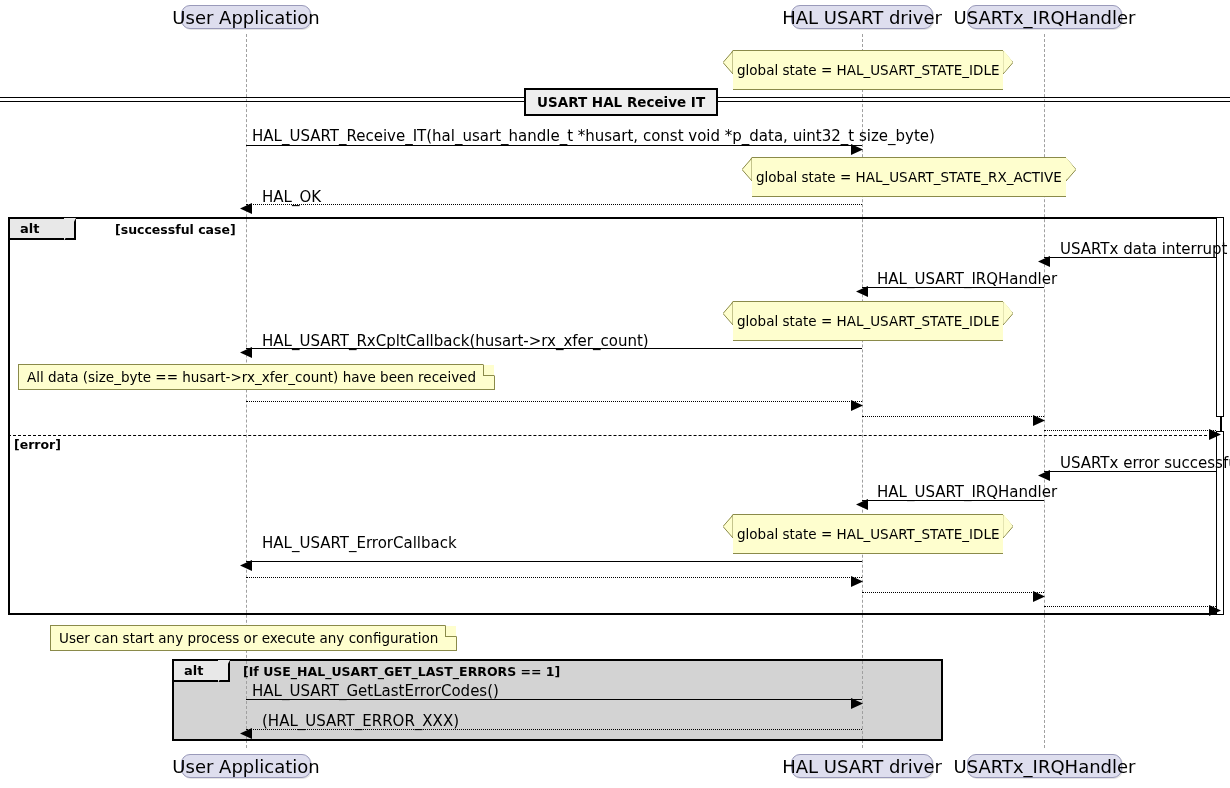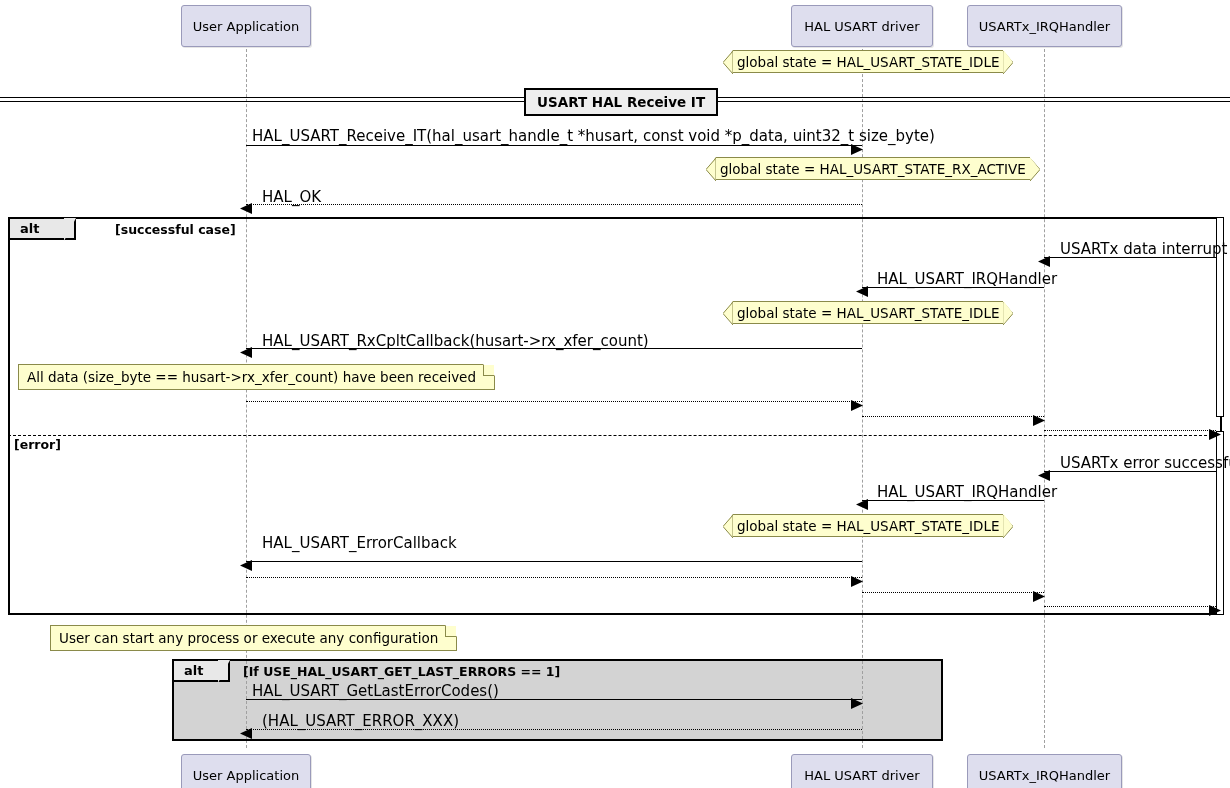--- a/index.html
+++ b/index.html
@@ -18,33 +18,33 @@
   .lifeline {
     position:absolute; width:0;
     border-left:1px dashed #A0A0A0;
   }
 
   
   .participant {
     position:absolute;
     background:#DEDEEE;
     border:1px solid #9A9ABA;
-    border-radius:3px;
-    font-size:13px;
+    border-radius:9px;
+    font-size:18px;
     color:#000;
     display:flex; align-items:center; justify-content:center;
     white-space:nowrap;
-    height:42px;
+    height:24px;
     box-shadow:1px 1px 0 rgba(0,0,0,0.10);
   }
 
   
   .statehex {
     position:absolute;
-    height:23px;
+    height:40px;
     background:#FEFECE;
     border-top:1px solid #8A8A4A;
     border-bottom:1px solid #8A8A4A;
     font-size:13.5px;
     display:flex; align-items:center; justify-content:center;
     white-space:nowrap;
     padding:0 4px;
     z-index:6;
   }
   .statehex::before, .statehex::after {
@@ -220,21 +220,21 @@
   <div class="msg solid" style="left:246px; top:145px; width:616px;"></div>
   <div class="arrowhead" style="left:851px; top:140px;">
     <svg width="12" height="11">
         <polygon points="0,0 12,5.5 0,11" fill="#000"></polygon>
       </svg>
   </div>
   <div class="msg-label" style="left:252px; top:127px;">
     <span>HAL_USART_Receive_IT(hal_usart_handle_t *husart, const void *p_data, uint32_t size_byte)</span>
   </div>
 
-  <div class="statehex" style="left:716px; top:157px;">
+  <div class="statehex" style="left:752px; top:157px;">
     <span class="hexL">
       <svg width="10" height="23">
           <polygon points="10,0 10,23 0,11.5" fill="#FEFECE" stroke="#8A8A4A" stroke-width="1"></polygon>
         </svg>
     </span>
     <span>global state = HAL_USART_STATE_RX_ACTIVE</span>
     <span class="hexR">
       <svg width="10" height="23">
           <polygon points="0,0 0,23 10,11.5" fill="#FEFECE" stroke="#8A8A4A" stroke-width="1"></polygon>
         </svg>

